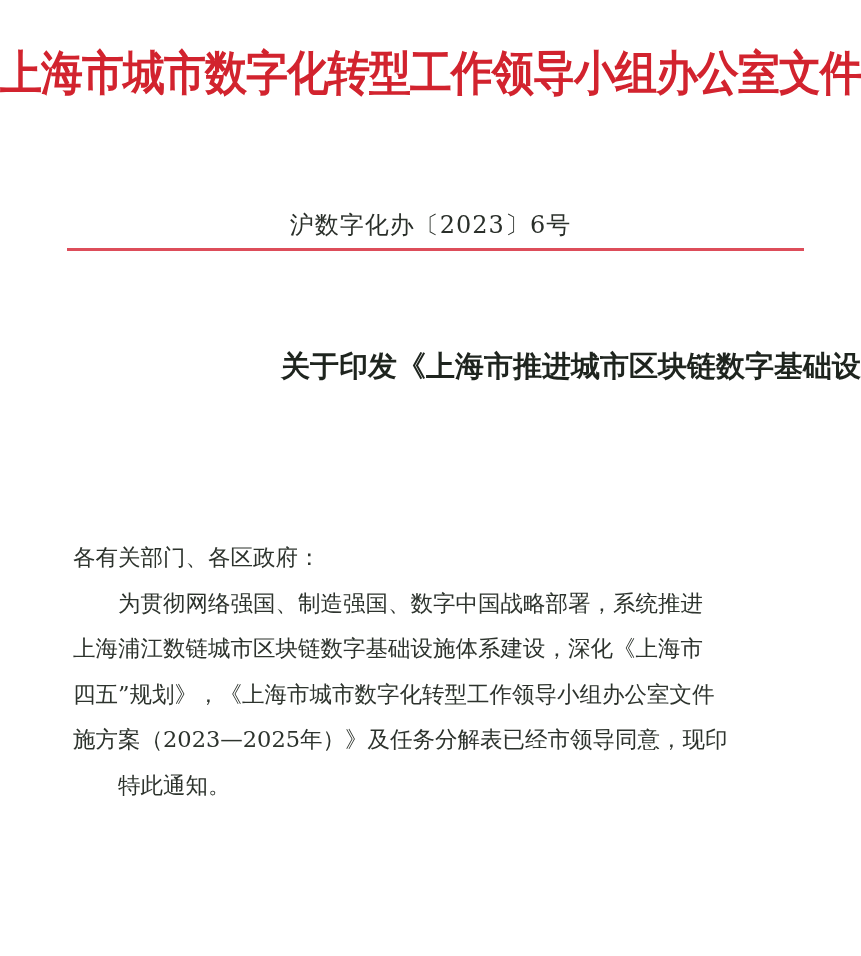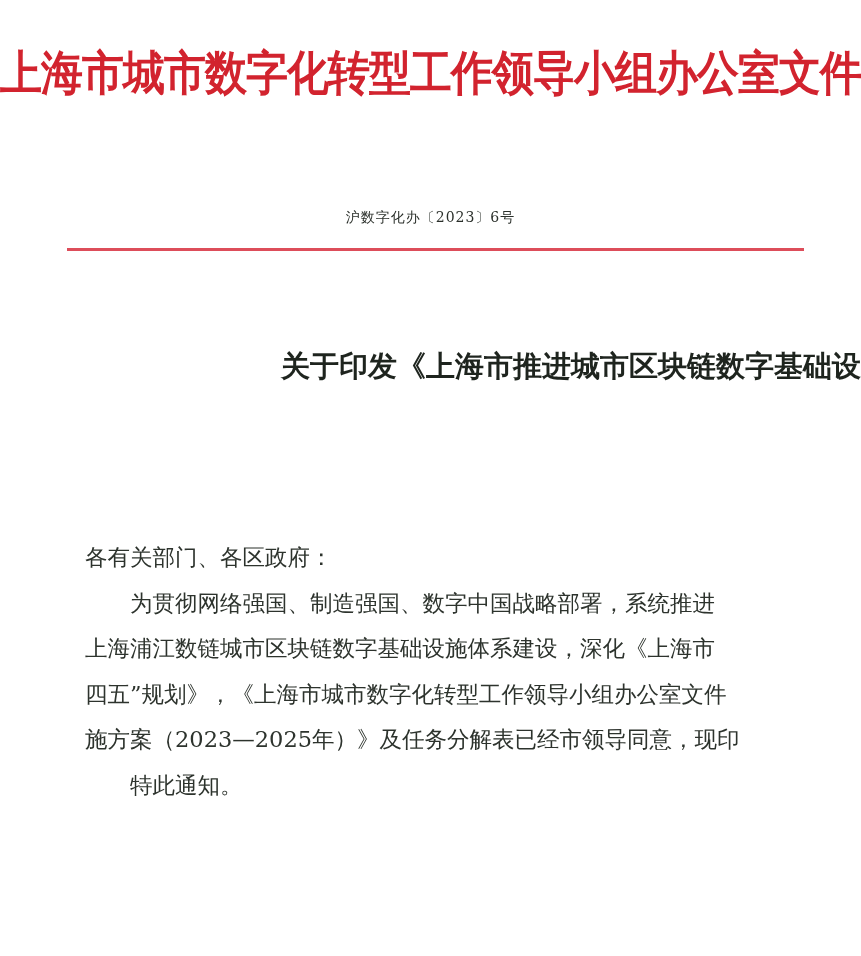--- a/index.html
+++ b/index.html
@@ -29,21 +29,21 @@
       transform-origin: top center;
       white-space: nowrap;
     }
     .doc-number {
       position: absolute;
       left: 0;
       top: 209px;
       width: 861px;
       text-align: center;
       color: #2a2f2a;
-      font-size: 14px;
+      font-size: 24px;
       letter-spacing: 1px;
       white-space: nowrap;
     }
     .red-rule {
       position: absolute;
       left: 67px;
       top: 248px;
       width: 737px;
       height: 3px;
       background: #dd4d5a;
@@ -64,21 +64,20 @@
       text-align: right;
     }
     .body-text {
       position: absolute;
       left: 73px;
       top: 535px;
       width: 730px;
       color: #2d332d;
       font-size: 22.5px;
       line-height: 45.5px;
-      margin-left: 12px;
     }
     .body-text p {
       margin: 0;
       white-space: nowrap;
     }
     .indent {
       padding-left: 45px;
     }
   </style>
 </head>

